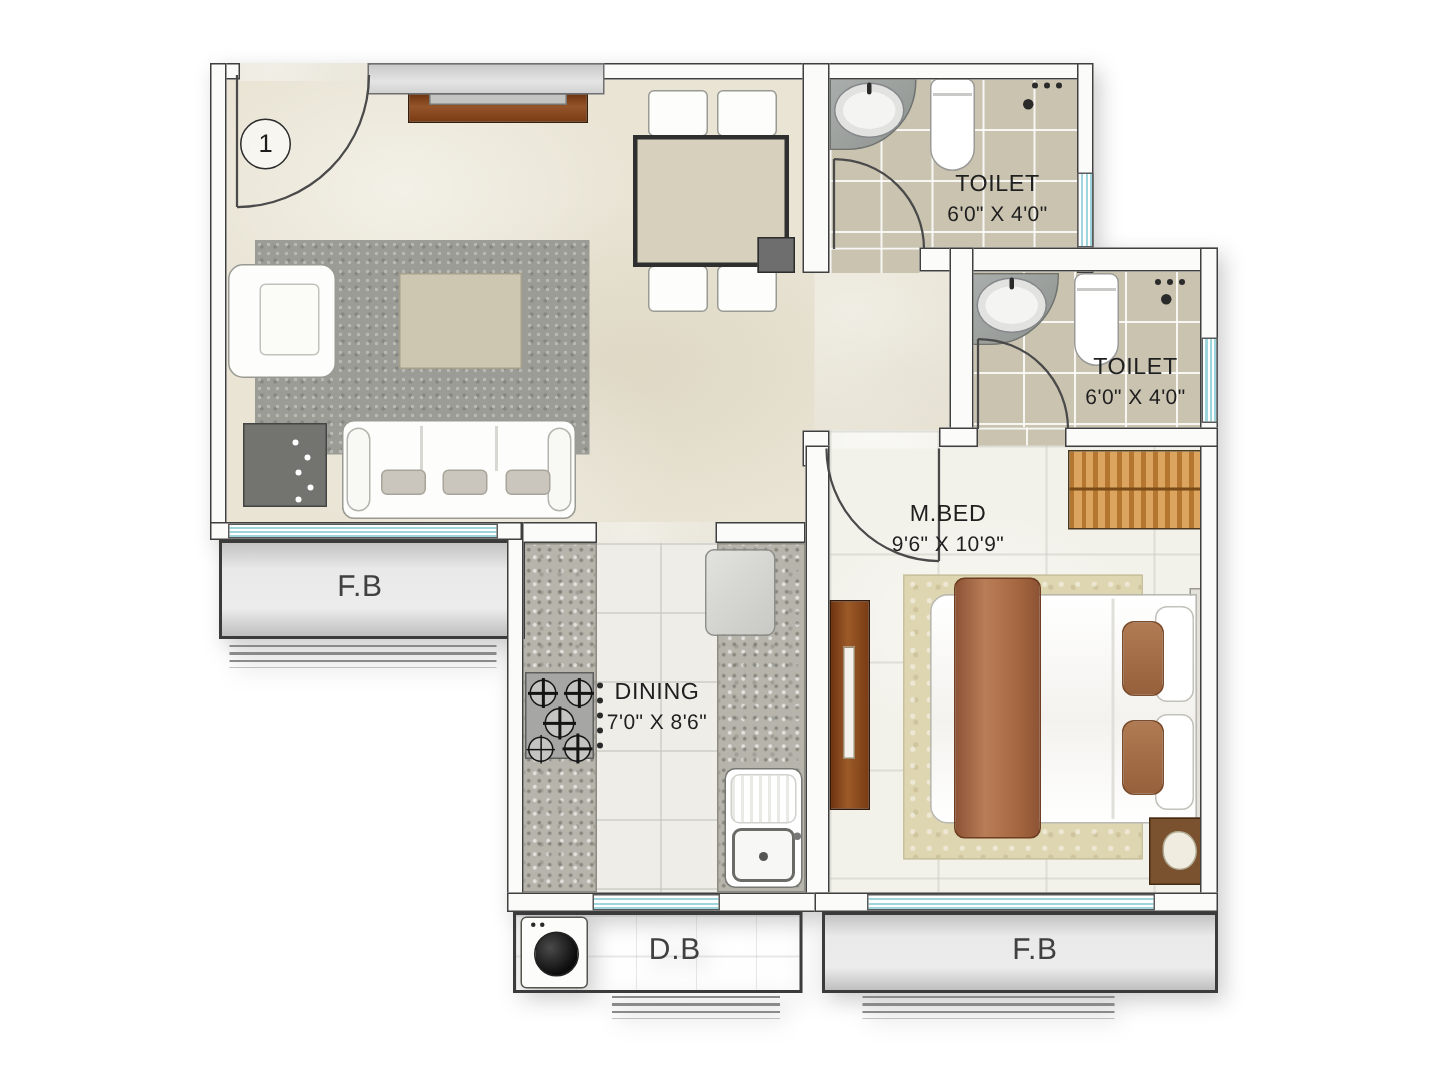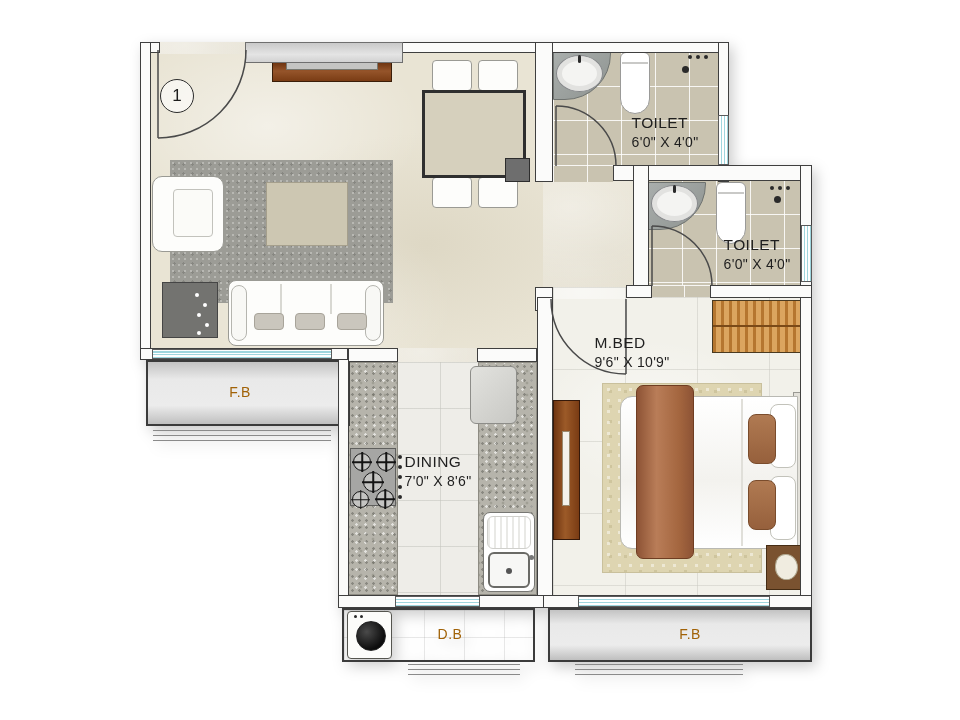--- a/index.html
+++ b/index.html
@@ -47,24 +47,24 @@
   .furn{position:absolute;box-sizing:border-box;z-index:10;}
   .granite{background-color:#b6b4ab;
     background-image:radial-gradient(rgba(70,70,62,.40) 1px, transparent 1.5px),
                      radial-gradient(rgba(255,255,255,.60) 1px, transparent 1.5px),
                      radial-gradient(rgba(110,110,98,.30) 1.2px, transparent 1.7px);
     background-size:7px 7px,9px 9px,12px 12px;background-position:0 0,3px 4px,6px 2px;
     border:1px solid #8d8b82;}
   .white-furn{background:#fdfdfb;border:1.5px solid #9a9a94;border-radius:6px;}
 
   
-  .room-label{position:absolute;z-index:60;color:#1f1f1f;transform:translate(-50%,-50%);white-space:nowrap;}
+  .room-label{position:absolute;z-index:60;text-align:center;color:#1f1f1f;transform:translate(-50%,-50%);white-space:nowrap;}
   .room-label .nm{font-size:15.5px;letter-spacing:.4px;}
   .room-label .dm{font-size:14px;letter-spacing:.3px;margin-top:2px;}
-  .tag{font-size:14px;color:#a16207;letter-spacing:.5px;}
+  .tag{font-size:20px;color:#404040;letter-spacing:.5px;}
 
   .unit-circle{position:absolute;z-index:60;width:32px;height:32px;border:1.6px solid #2c2c2c;border-radius:50%;
     background:rgba(255,255,255,.6);display:flex;align-items:center;justify-content:center;
     font-size:17px;color:#1d1d1d;}
 
   svg.overlay{position:absolute;left:0;top:0;z-index:45;pointer-events:none;}
 
   .dot{position:absolute;border-radius:50%;background:#2a2a2a;z-index:12;}
   .burner{position:absolute;border:1.6px solid #141414;border-radius:50%;background:#c4c4c2;z-index:12;}
   .burner::before,.burner::after{content:"";position:absolute;background:#141414;}

